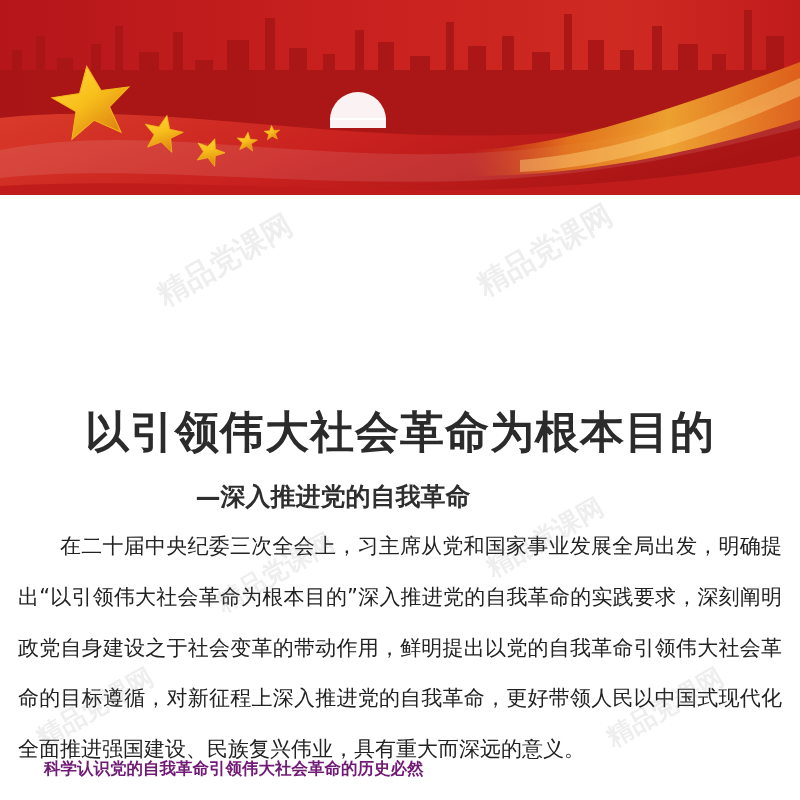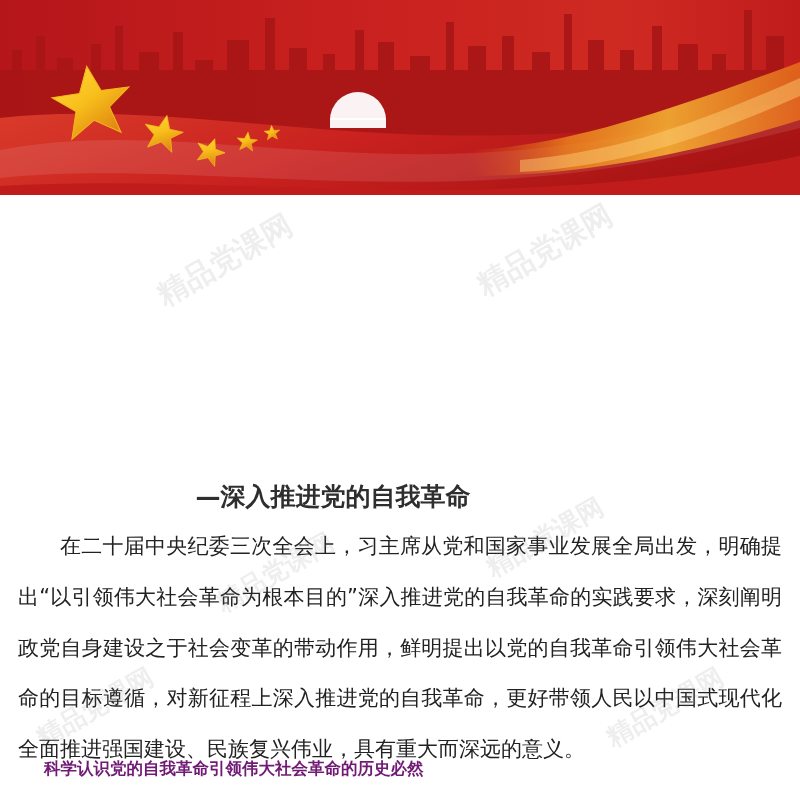--- a/index.html
+++ b/index.html
@@ -191,20 +191,21 @@
           </g>
         </g>
 
         <path d="M0,186 C160,176 340,196 520,188 C650,182 730,170 800,156 L800,195 L0,195 Z" fill="#c01c1c"></path>
       </g>
     </svg>
   </div>
 
   <div id="doc">
 
+    <h1 id="title">以引领伟大社会革命为根本目的</h1>
     <h2 id="subtitle">—深入推进党的自我革命</h2>
 
     <div id="paragraphs">
       <p class="para">在二十届中央纪委三次全会上，习主席从党和国家事业发展全局出发，明确提出“以引领伟大社会革命为根本目的”深入推进党的自我革命的实践要求，深刻阐明政党自身建设之于社会变革的带动作用，鲜明提出以党的自我革命引领伟大社会革命的目标遵循，对新征程上深入推进党的自我革命，更好带领人民以中国式现代化全面推进强国建设、民族复兴伟业，具有重大而深远的意义。</p>
     </div>
 
     <div id="heading-1">科学认识党的自我革命引领伟大社会革命的历史必然</div>
   </div>
 
   <div>

